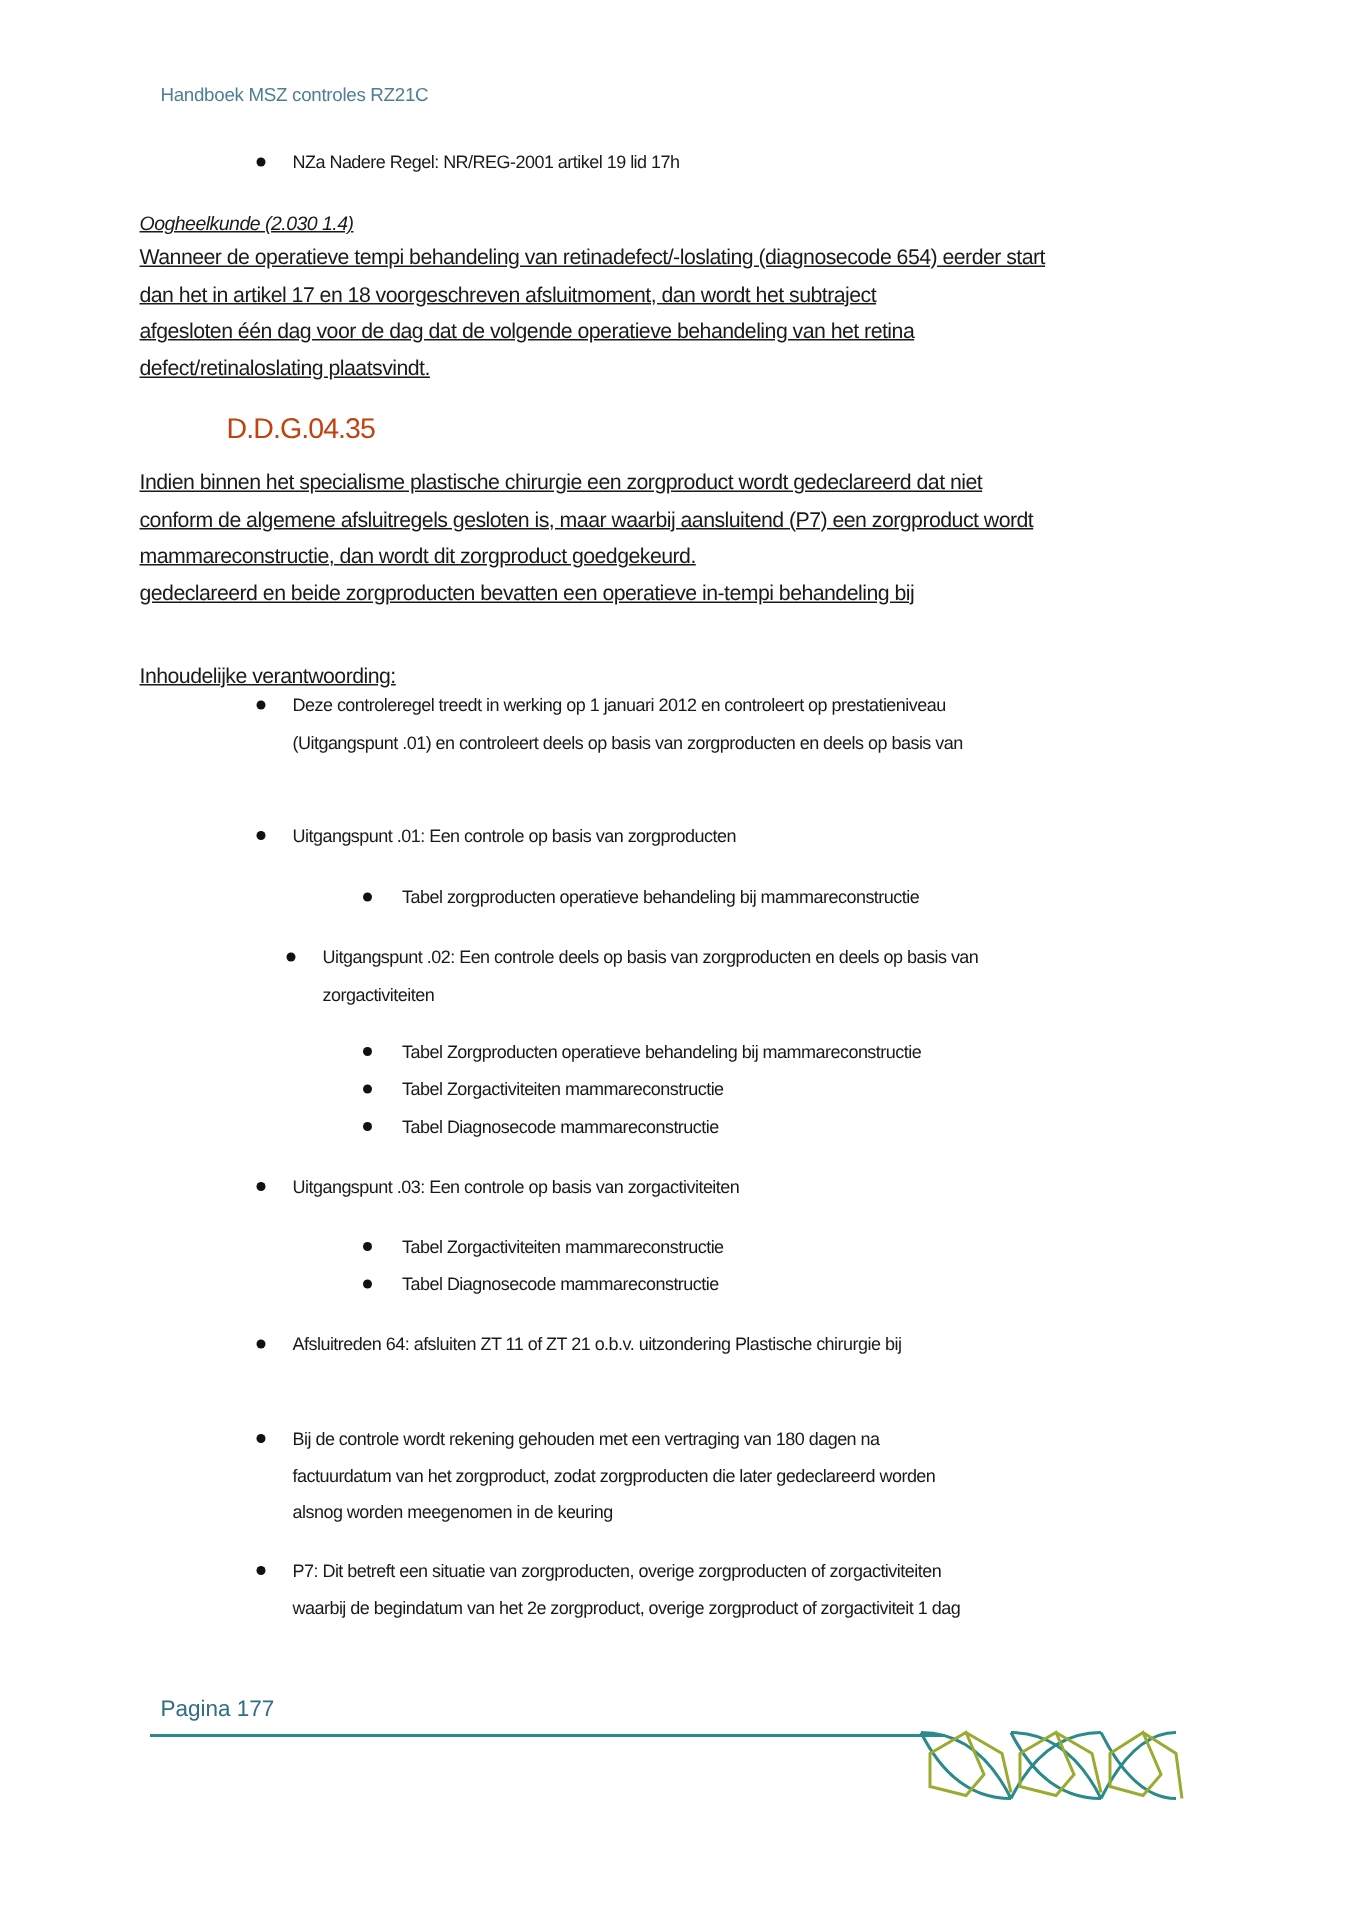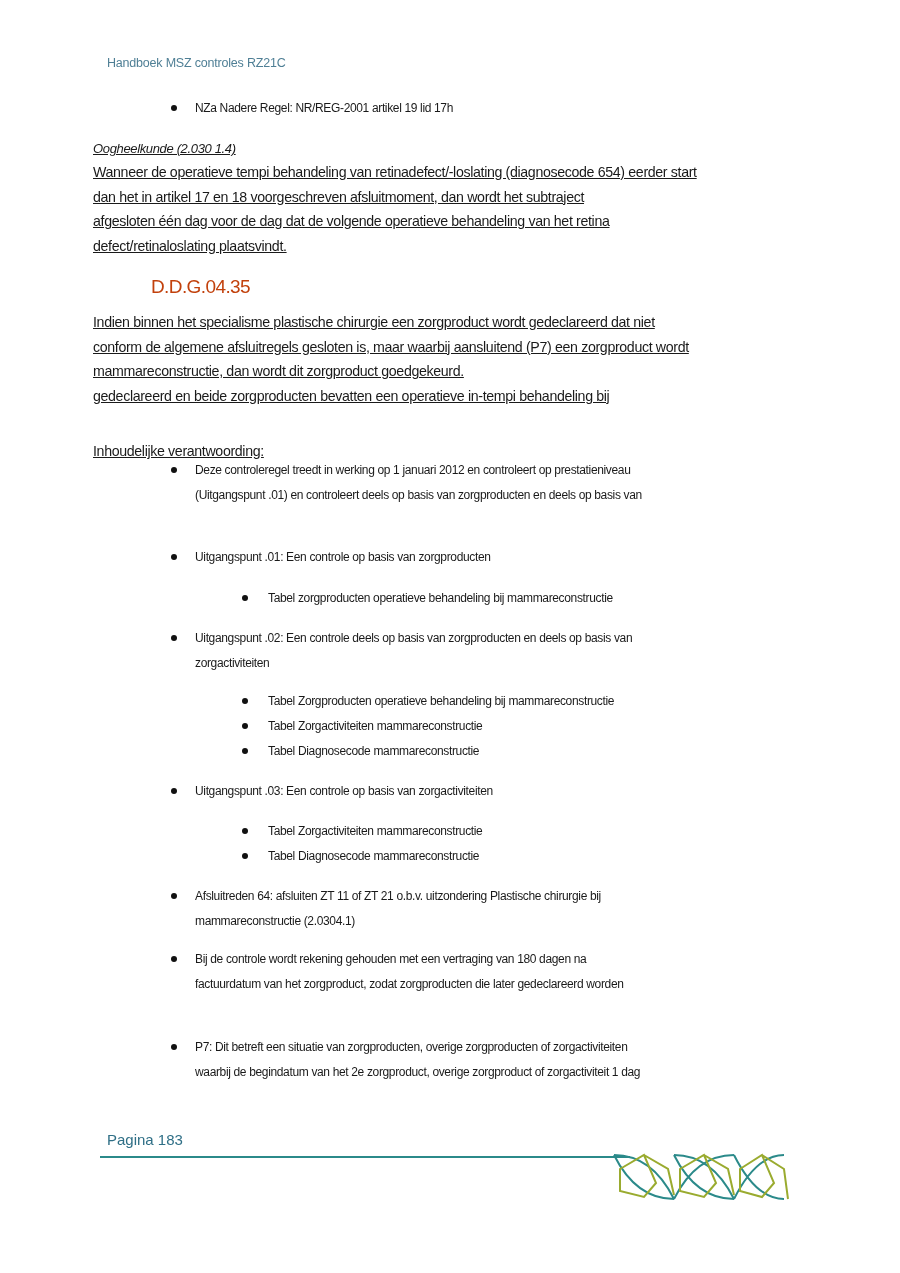--- a/index.html
+++ b/index.html
@@ -78,21 +78,21 @@
 
 <div class="bullet l1" style="top:545px;">
   <span class="dot"></span>
   <div>Uitgangspunt .01: Een controle op basis van zorgproducten</div>
 </div>
 <div class="bullet l2" style="top:586px;">
   <span class="dot"></span>
   <div>Tabel zorgproducten operatieve behandeling bij mammareconstructie</div>
 </div>
 
-<div class="bullet l1" style="top:626px;">
+<div class="bullet l1" style="top:626px;margin-left:20px;">
   <span class="dot"></span>
   <div>Uitgangspunt .02: Een controle deels op basis van zorgproducten en deels op basis van</div>
   <div>zorgactiviteiten</div>
 </div>
 <div class="bullet l2" style="top:689px;">
   <span class="dot"></span>
   <div>Tabel Zorgproducten operatieve behandeling bij mammareconstructie</div>
 </div>
 <div class="bullet l2" style="top:714px;">
   <span class="dot"></span>
@@ -112,36 +112,36 @@
   <div>Tabel Zorgactiviteiten mammareconstructie</div>
 </div>
 <div class="bullet l2" style="top:844px;">
   <span class="dot"></span>
   <div>Tabel Diagnosecode mammareconstructie</div>
 </div>
 
 <div class="bullet l1" style="top:884px;">
   <span class="dot"></span>
   <div>Afsluitreden 64: afsluiten ZT 11 of ZT 21 o.b.v. uitzondering Plastische chirurgie bij</div>
-  <div>mammareconstructie (2.0304.1)</div>
 </div>
 
 <div class="bullet l1" style="top:947px;">
   <span class="dot"></span>
   <div>Bij de controle wordt rekening gehouden met een vertraging van 180 dagen na</div>
   <div>factuurdatum van het zorgproduct, zodat zorgproducten die later gedeclareerd worden</div>
+  <div>alsnog worden meegenomen in de keuring</div>
 </div>
 
 <div class="bullet l1" style="top:1035px;">
   <span class="dot"></span>
   <div>P7: Dit betreft een situatie van zorgproducten, overige zorgproducten of zorgactiviteiten</div>
   <div>waarbij de begindatum van het 2e zorgproduct, overige zorgproduct of zorgactiviteit 1 dag</div>
 </div>
 
-<div class="footer-label">Pagina 183</div>
+<div class="footer-label">Pagina 177</div>
 <div class="footer-line"></div>
 <svg class="logo" width="180" height="52" viewBox="0 0 180 52">
   <g fill="none" stroke-width="2">
     <path d="M2 4 Q 40 4 62 48 M62 48 Q 84 4 122 4 M2 4 Q 24 48 62 48 M62 4 Q 84 48 122 48" stroke="#2b8a8a"></path>
     <path d="M62 4 Q 100 4 122 48 M122 48 Q 144 4 172 4 M122 4 Q 144 48 172 48" stroke="#2b8a8a"></path>
     <path d="M8 18 L32 4 L44 32 L32 46 L8 40 Z M32 4 L56 18 L62 44" stroke="#9aab2f"></path>
     <path d="M68 18 L92 4 L104 32 L92 46 L68 40 Z M92 4 L116 18 L122 44" stroke="#9aab2f"></path>
     <path d="M128 18 L150 4 L162 32 L150 46 L128 40 Z M150 4 L172 18 L176 48" stroke="#9aab2f"></path>
   </g>
 </svg>

